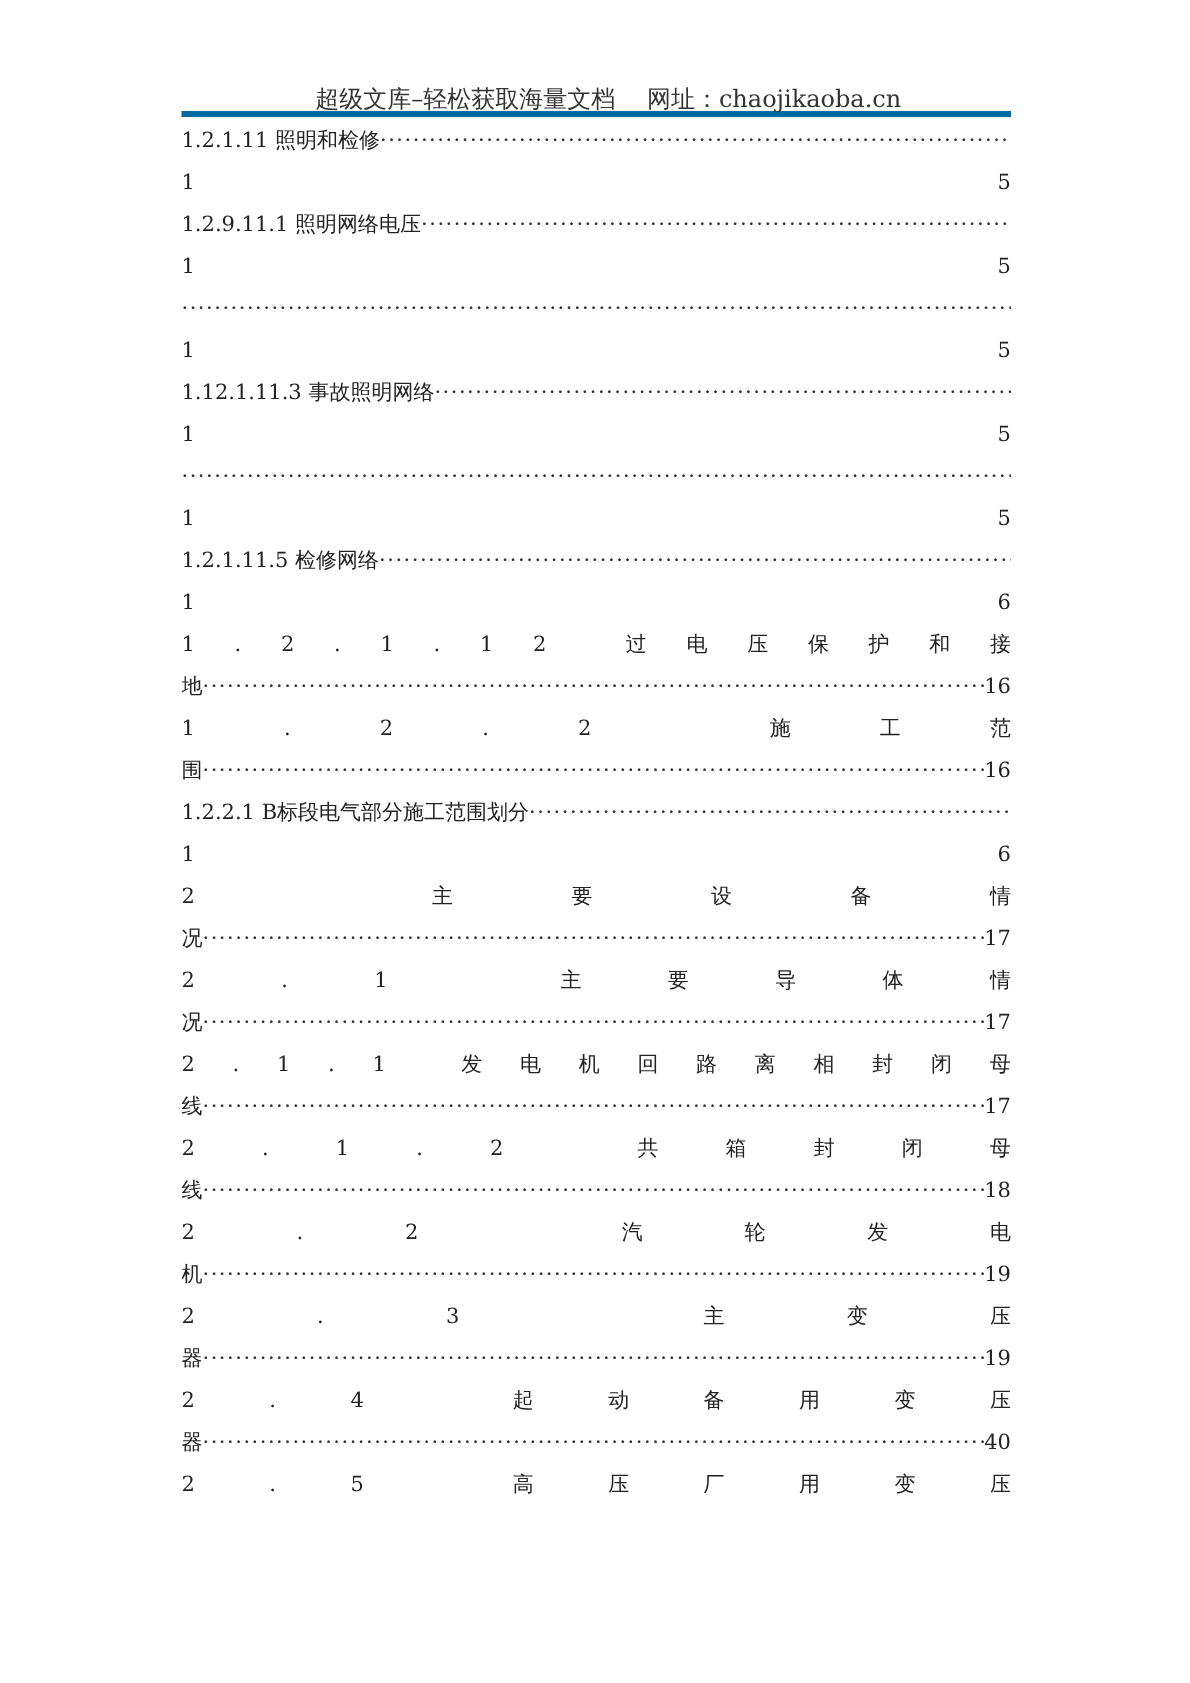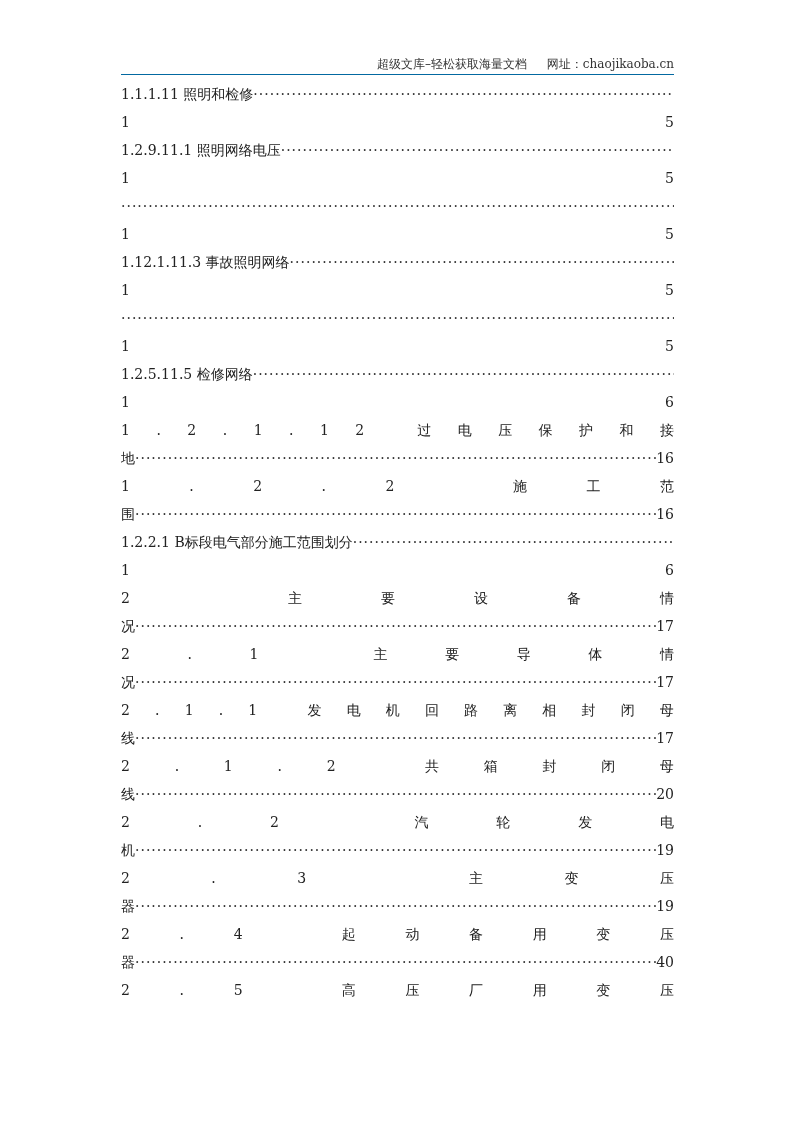--- a/index.html
+++ b/index.html
@@ -1,19 +1,19 @@
 <!DOCTYPE html>
 <html><head>
 <meta charset="utf-8">
 <style>
   html, body { margin: 0; padding: 0; background: #ffffff; }
   body { width: 793px; height: 1122px; position: relative; overflow: hidden;
          font-family: "DejaVu Serif", "Liberation Serif", serif; color: #222; }
   .header { position: absolute; left: 121px; top: 56px; width: 553px; height: 18px;
-            border-bottom: 1px solid #0369a1; font-size: 12px; text-align: right; color: #333; }
+            border-bottom: 4px solid #0369a1; font-size: 16px; text-align: center; color: #333; }
   .header span { margin-left: 16px; }
   .toc { position: absolute; left: 121px; top: 80px; width: 553px; }
   .line { height: 28px; line-height: 28px; font-size: 14px; white-space: nowrap; overflow: hidden; position: relative; }
   .lead { display: flex; align-items: baseline; }
   .lead .t { flex: none; }
   .lead .dots { flex: 1; overflow: hidden; letter-spacing: 1px; color: #333; }
   .lead .pg { flex: none; }
   .split { display: flex; justify-content: space-between; }
   .just { display: flex; justify-content: space-between; }
   .just span { display: inline-block; }
@@ -21,21 +21,21 @@
 </head>
 <body>
 
 <div class="header">
   <span>超级文库–轻松获取海量文档</span>
   <span>网址：chaojikaoba.cn</span>
 </div>
 
 <div class="toc" id="toc">
     <div class="line lead">
-      <span class="t">1.1.1.11 照明和检修</span>
+      <span class="t">1.2.1.11 照明和检修</span>
       <span class="dots">········································································································································································································</span>
       <span class="pg"></span>
     </div>
     <div class="line split">
       <span>1</span>
       <span>5</span>
     </div>
     <div class="line lead">
       <span class="t">1.2.9.11.1 照明网络电压</span>
       <span class="dots">········································································································································································································</span>
@@ -64,21 +64,21 @@
     </div>
     <div class="line lead">
       <span class="dots">········································································································································································································</span>
       <span class="pg"></span>
     </div>
     <div class="line split">
       <span>1</span>
       <span>5</span>
     </div>
     <div class="line lead">
-      <span class="t">1.2.5.11.5 检修网络</span>
+      <span class="t">1.2.1.11.5 检修网络</span>
       <span class="dots">········································································································································································································</span>
       <span class="pg"></span>
     </div>
     <div class="line split">
       <span>1</span>
       <span>6</span>
     </div>
     <div class="line just">
       <span>1</span>
       <span>.</span>
@@ -189,21 +189,21 @@
       <span></span>
       <span>共</span>
       <span>箱</span>
       <span>封</span>
       <span>闭</span>
       <span>母</span>
     </div>
     <div class="line lead">
       <span class="t">线</span>
       <span class="dots">········································································································································································································</span>
-      <span class="pg">20</span>
+      <span class="pg">18</span>
     </div>
     <div class="line just">
       <span>2</span>
       <span>.</span>
       <span>2</span>
       <span></span>
       <span>汽</span>
       <span>轮</span>
       <span>发</span>
       <span>电</span>

